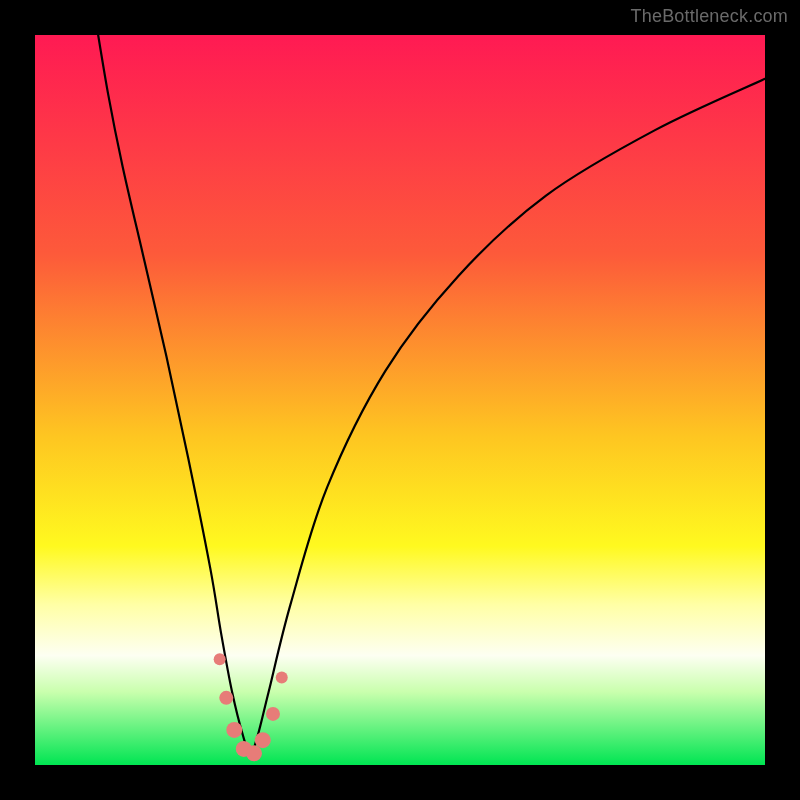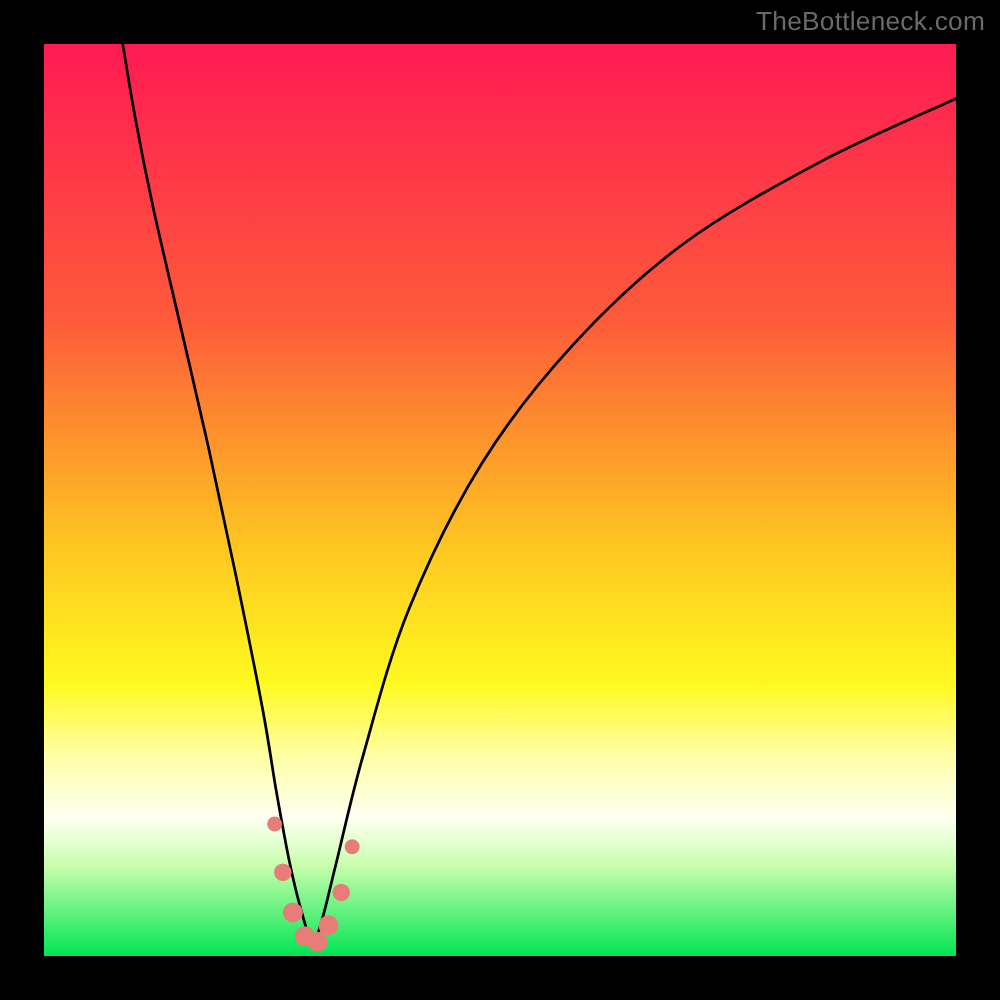--- a/index.html
+++ b/index.html
@@ -26,21 +26,21 @@
     top: 35px;
     width: 730px;
     height: 730px;
     overflow: hidden;
   }
   .watermark {
     position: absolute;
     top: 6px;
     right: 12px;
     color: #6a6a6a;
-    font-size: 21px;
+    font-size: 18px;
     font-weight: normal;
     letter-spacing: 0.2px;
     z-index: 20;
   }
   svg {
     display: block;
   }
 </style>
 </head>
 <body>

